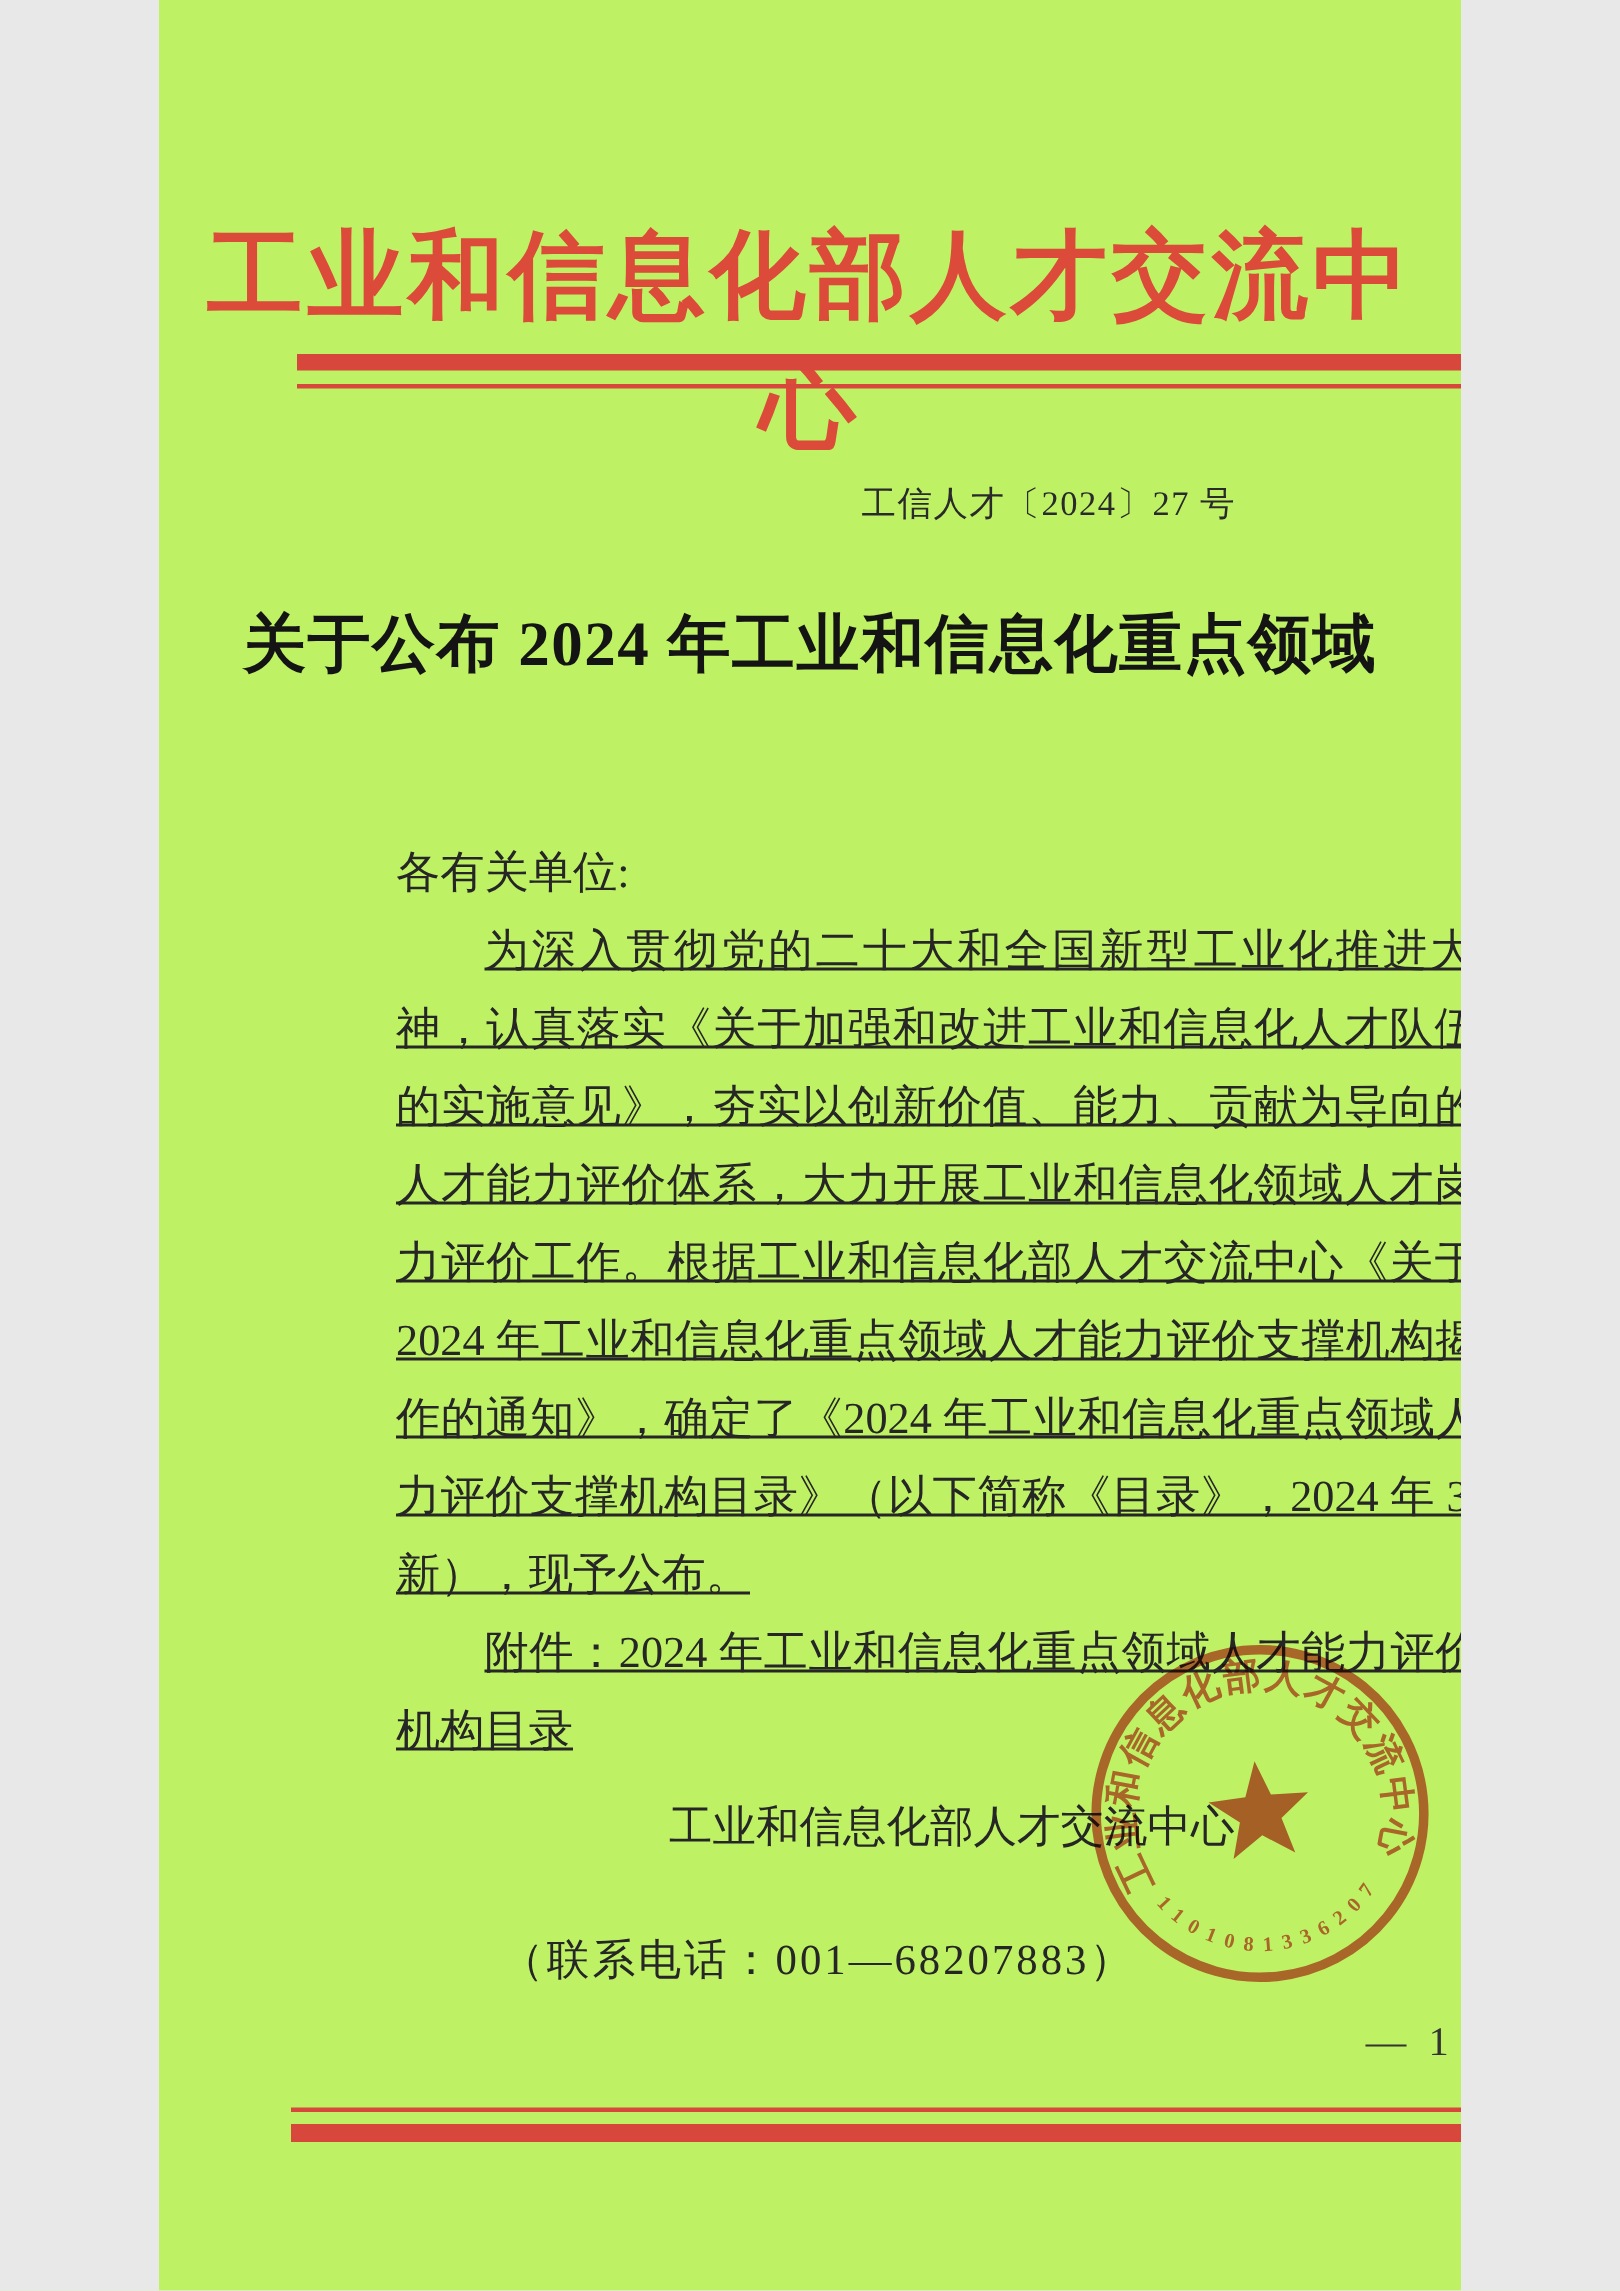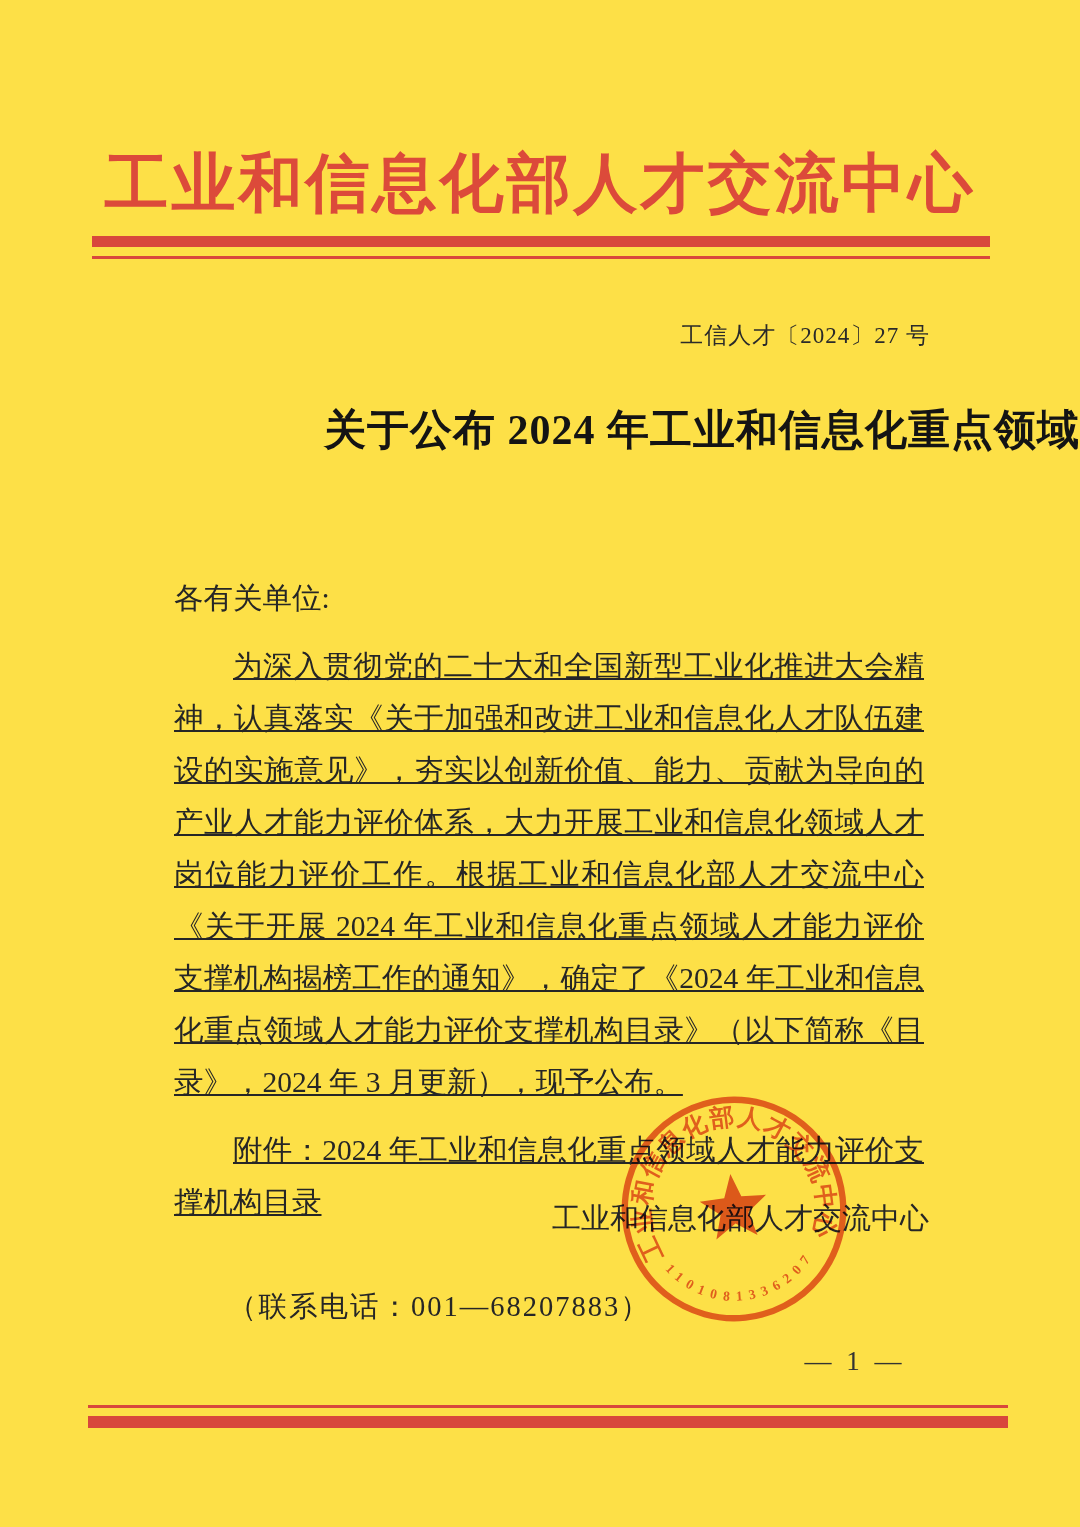--- a/index.html
+++ b/index.html
@@ -3,24 +3,24 @@
 <meta charset="utf-8">
 <style>
   html, body {
     margin: 0;
     padding: 0;
     background: #e8e8e8;
     font-family: "Liberation Serif", "DejaVu Serif", serif;
   }
   .page {
     position: relative;
-    width: 1080px;
+    width: 868px;
     height: 1527px;
     margin: 0 auto;
-    background: #fde047;
+    background: #bef264;
     overflow: hidden;
     color: #222;
   }
   
   .letterhead {
     position: absolute;
     top: 140px;
     left: 0;
     width: 100%;
     text-align: center;
@@ -45,41 +45,41 @@
     color: #2a2a2a;
     letter-spacing: 1px;
   }
 
   
   .doc-title {
     position: absolute;
     top: 404px;
     left: 0;
     width: 100%;
-    text-align: right;
+    text-align: center;
     font-size: 42px;
     line-height: 53px;
     font-weight: 700;
     color: #141414;
     letter-spacing: 1px;
   }
 
   
   .body-block {
     position: absolute;
     top: 556px;
     left: 158px;
     width: 782px;
     font-size: 29.5px;
     line-height: 52px;
     color: #262626;
     text-align: justify;
     text-justify: inter-character;
   }
-  .body-block p { margin: 16px; }
+  .body-block p { margin: 0; }
   .para { text-indent: 2em; text-decoration: underline; }
   .attachment { margin-top: 56px; }
 
   
   .signature {
     position: absolute;
     top: 1192px;
     right: 156px;
     width: 372px;
     text-align: center;

